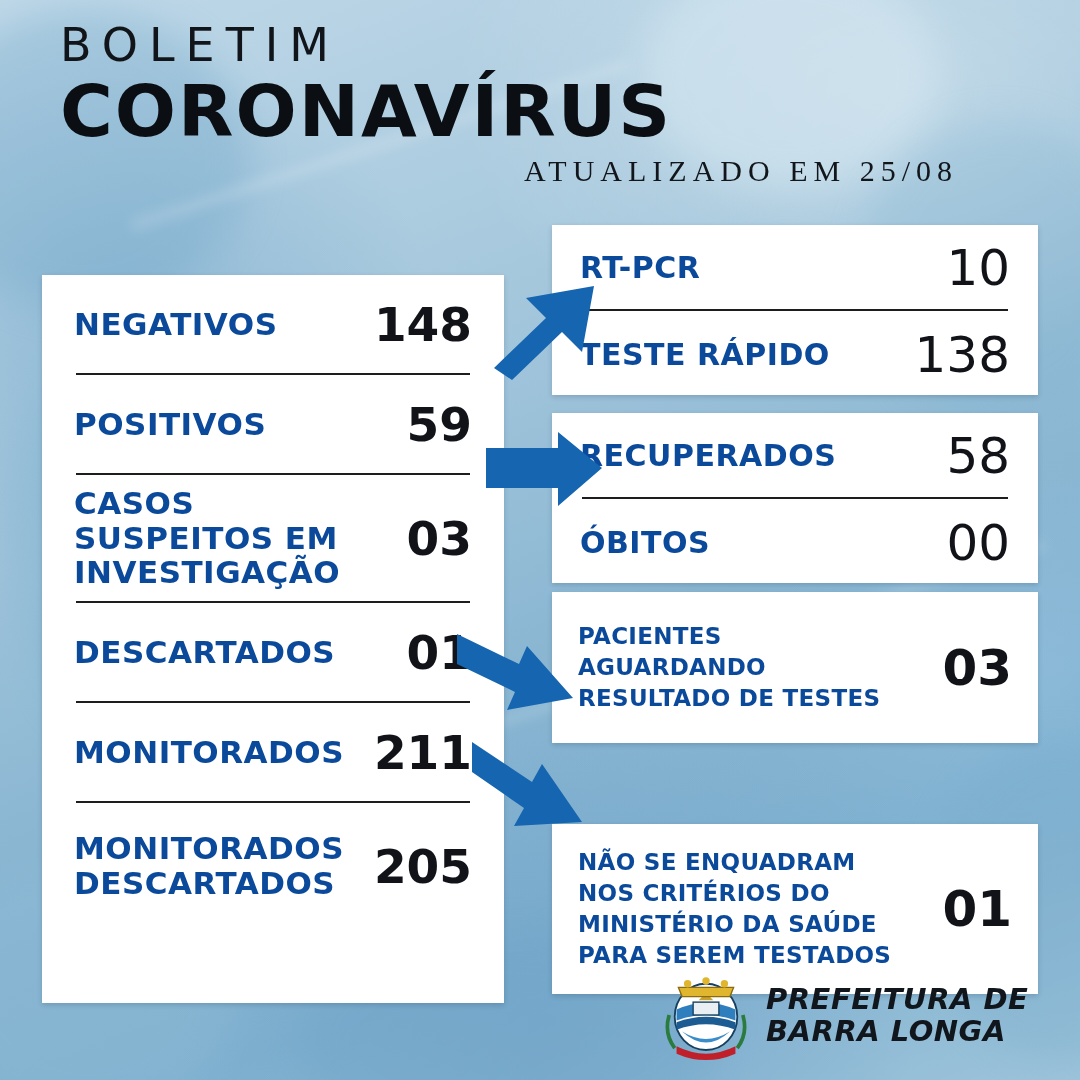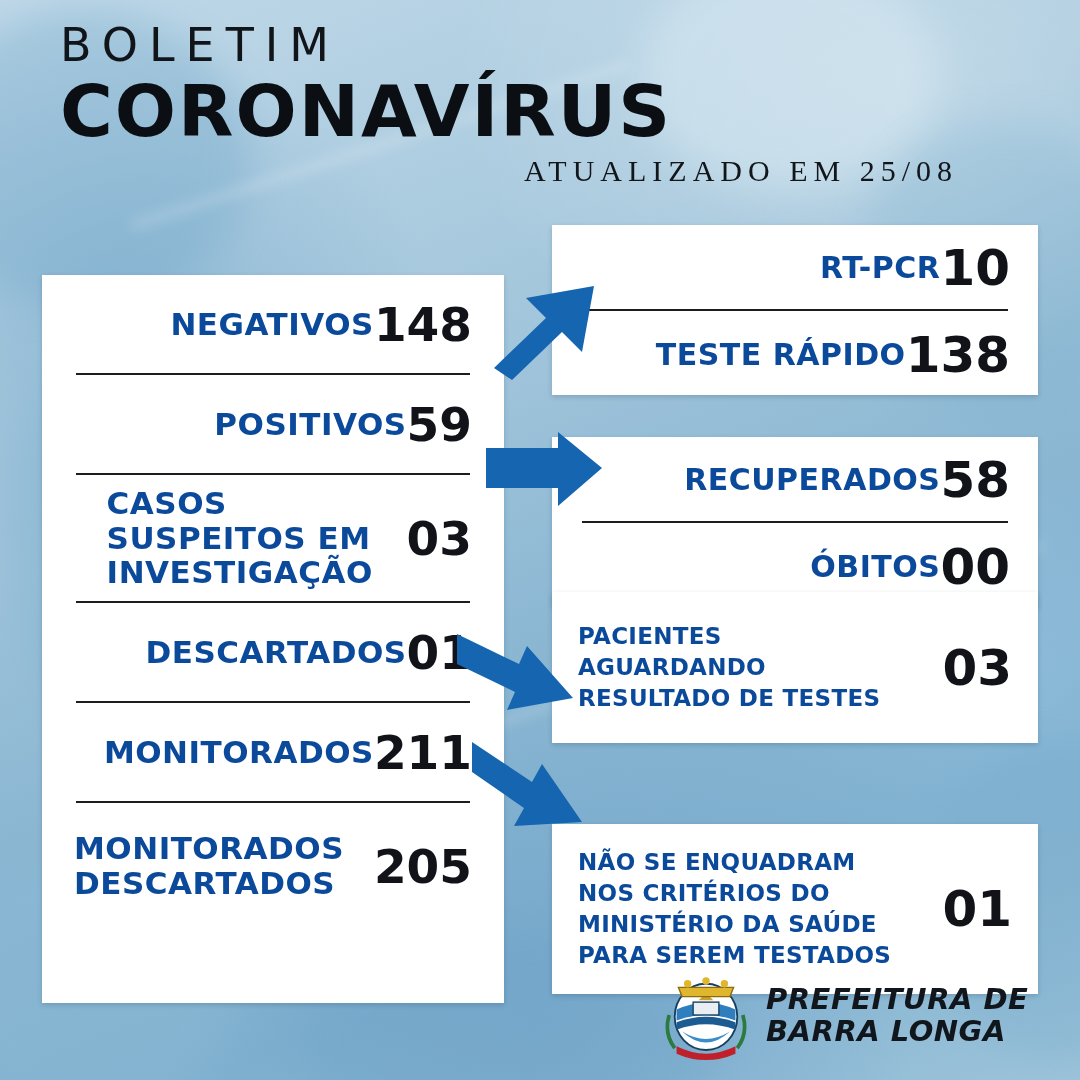--- a/index.html
+++ b/index.html
@@ -94,21 +94,21 @@
   .left-card {
     left: 42px;
     top: 275px;
     width: 462px;
     height: 728px;
     padding: 0;
   }
   .row {
     display: flex;
     align-items: center;
-    justify-content: flex-end;
+    justify-content: space-between;
     padding: 0 32px;
     box-sizing: border-box;
   }
   .row .label {
     color: #0b4a9b;
     font-weight: bold;
     font-size: 31px;
     letter-spacing: 0.5px;
     line-height: 1.12;
     font-family: "DejaVu Sans", sans-serif;
@@ -125,42 +125,42 @@
     background: #1d1d1d;
     margin: 0 34px;
   }
 
   .lrow { height: 98px; }
   .lrow.tall { height: 126px; }
 
   
   .rc { left: 552px; width: 486px; }
   .rc-1 { top: 225px; height: 170px; }
-  .rc-2 { top: 413px; height: 170px; margin-top: 24px; }
+  .rc-2 { top: 413px; height: 170px; }
   .rc-3 { top: 592px; height: 151px; }
   .rc-4 { top: 780px; height: 170px; margin-top: 44px; }
 
   .rrow {
     display: flex;
     align-items: center;
-    justify-content: flex-end;
+    justify-content: space-between;
     padding: 0 28px;
     box-sizing: border-box;
     height: 50%;
   }
   .rrow .label {
     color: #0b4a9b;
     font-weight: bold;
     font-size: 30px;
     letter-spacing: 0.5px;
     font-family: "DejaVu Sans", sans-serif;
   }
   .rrow .value {
     color: #111318;
-    font-weight: bold;
+    font-weight: normal;
     font-size: 50px;
     font-family: "DejaVu Sans", sans-serif;
   }
   .rdivider {
     height: 2px;
     background: #1d1d1d;
     margin: 0 30px;
     position: relative;
     top: -1px;
   }

